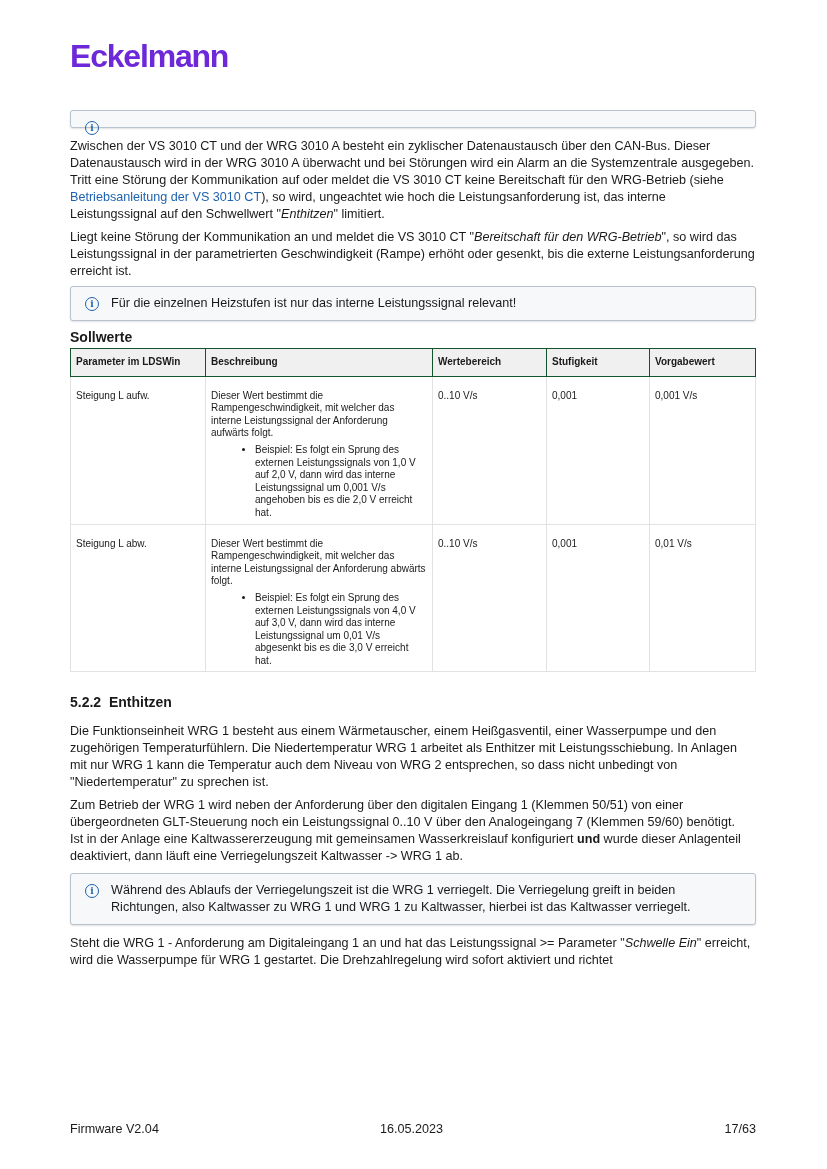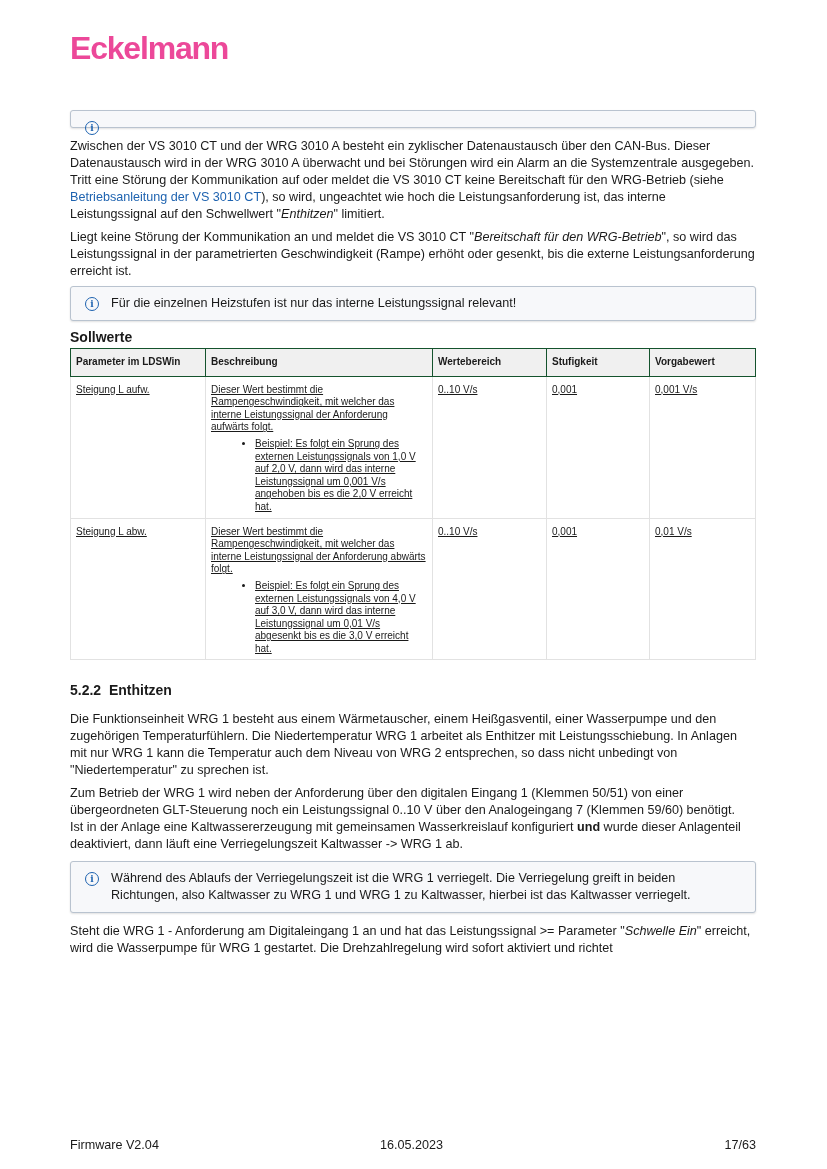--- a/index.html
+++ b/index.html
@@ -1,32 +1,32 @@
 <!DOCTYPE html>
 <html><head>
   <meta charset="utf-8">
   <style>
     html, body { margin: 0; padding: 0; background: #ffffff; }
     body { width: 827px; height: 1169px; position: relative; font-family: "Liberation Sans", sans-serif; color: #1a1a1a; overflow: hidden; }
-    .logo { position: absolute; left: 70px; top: 30px; font-family: "Liberation Sans", sans-serif; font-weight: bold; font-size: 32px; letter-spacing: -1.2px; color: #ec4899; }
+    .logo { position: absolute; left: 70px; top: 38px; font-family: "Liberation Sans", sans-serif; font-weight: bold; font-size: 32px; letter-spacing: -1.2px; color: #6d28d9; }
     .content { position: absolute; left: 70px; top: 110px; width: 686px; font-size: 12.6px; line-height: 17px; }
     .note { border: 1px solid #b9c3cf; border-radius: 3px; background: #f7f8fa; padding: 8px 12px 8px 40px; position: relative; margin: 0 0 8px 0; box-shadow: 0 1px 2px rgba(0,0,0,0.12); }
     .note .info { position: absolute; left: 14px; top: 10px; width: 12px; height: 12px; border: 1.4px solid #1e63b0; border-radius: 50%; color: #1e63b0; font-size: 9px; line-height: 12px; text-align: center; font-weight: bold; font-family: "DejaVu Serif", serif; }
     p { margin: 0 0 6px 0; }
     a.link { color: #1e63b0; text-decoration: none; }
     .section-label { font-weight: bold; font-size: 14px; margin: 8px 0 2px 0; }
     table { border-collapse: collapse; width: 686px; font-size: 10px; line-height: 12.6px; }
     th { background: #f0f0f0; text-align: left; font-weight: bold; padding: 7px 5px; border: 1px solid #14532d; }
-    td { vertical-align: top; padding: 7px 5px 4px 5px; border: 1px solid #e2e2e2; text-decoration: underline; }
+    td { vertical-align: top; padding: 13px 5px 4px 5px; border: 1px solid #e2e2e2; }
     td ul { margin: 4px 0 0 0; padding-left: 44px; }
     td ul li { padding-left: 0; }
     .c1 { width: 124px; } .c2 { width: 216px; } .c3 { width: 103px; } .c4 { width: 92px; }
     h3 { font-size: 14px; font-weight: bold; margin: 22px 0 12px 0; }
     .footer { position: absolute; top: 1122px; left: 70px; width: 686px; font-size: 12.6px; }
-    .footer span { position: absolute; top: 16px; }
+    .footer span { position: absolute; top: 0; }
   </style>
 </head>
 <body>
 
 <div class="logo">Eckelmann</div>
 
 <div class="content">
 
   <div class="note">
     <span class="info">i</span>

